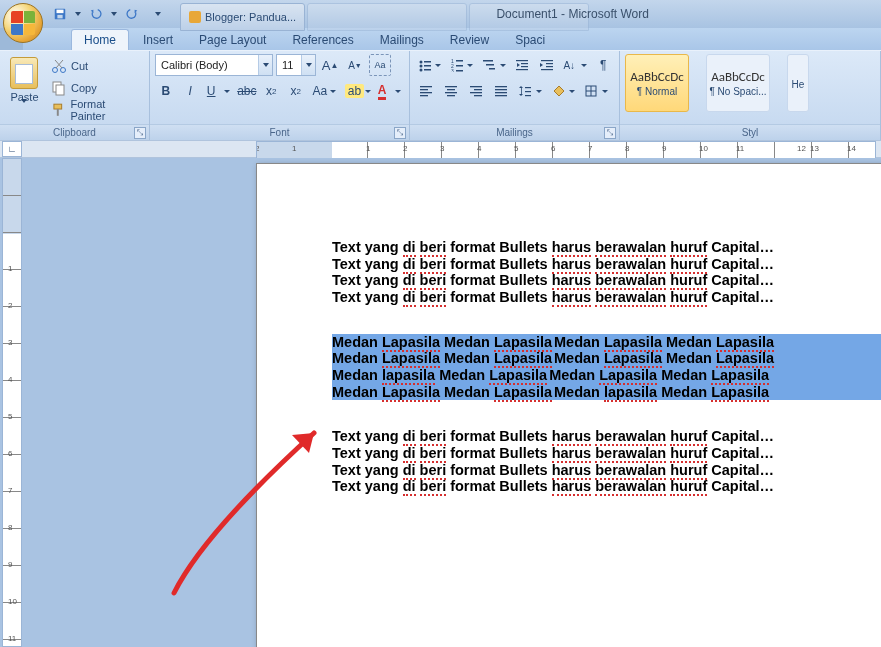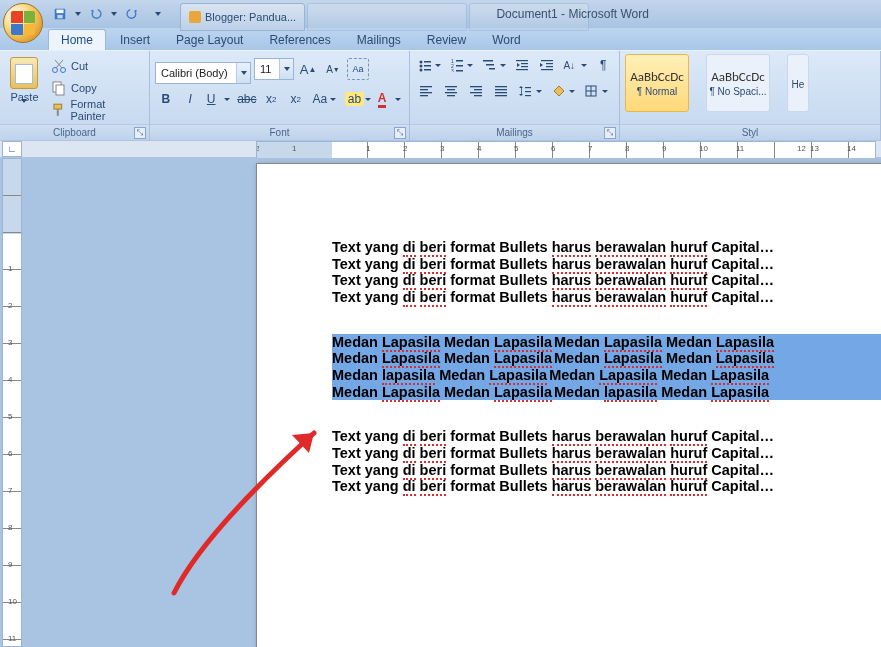--- a/index.html
+++ b/index.html
@@ -22,21 +22,21 @@
 .dd::after { content:""; border-left:3px solid transparent; border-right:3px solid transparent; border-top:4px solid #2b4b74;}
 
 .titletext { position: absolute; left: 50%; transform: translateX(-50%); color: #3a506b; font-size: 12px; white-space: nowrap; }
 
 .tabitems { position: absolute; left: 180px; top: 3px; display: flex; gap: 2px; }
 .tabitem { height: 28px; padding: 0 8px; background: linear-gradient(#d9e4f1,#bcd0e8); border: 1px solid #99b3d4; border-radius: 3px 3px 0 0; display:flex; align-items:center; gap:4px; font-size:11px; color:#2b4b74; max-width: 160px; overflow:hidden;}
 .tabitem .favi { width:12px; height:12px; background:#e8a738; border-radius:2px;}
 .tabitem.dim { opacity:.5 }
 
 
-.ribbon-tabs { height: 22px; background: linear-gradient(#bcd5f0,#a9c6e8); display:flex; align-items:flex-end; padding-left: 48px; gap: 2px; }
+.ribbon-tabs { height: 22px; background: linear-gradient(#bcd5f0,#a9c6e8); display:flex; align-items:flex-end; padding-left: 48px; gap: 2px; margin-left: 23px; }
 .rtab { padding: 3px 12px; font-size: 12px; color: #2b4b74; border-radius: 3px 3px 0 0; }
 .rtab.active { background: #eef4fb; color: #1a4e8a; border: 1px solid #9bb8de; border-bottom: none; }
 
 
 .ribbon { height: 90px; background: linear-gradient(#dce9f8,#c3d7ef); border-top: 1px solid #e9f1fb; display: flex; }
 .group { border-right: 1px solid #a8c0dd; padding: 3px 5px 0; display:flex; flex-direction:column; justify-content:space-between;}
 .group-label { height: 16px; text-align:center; font-size:10px; color:#4a668a; background: linear-gradient(#cfdff2,#bdd2eb); margin: 0 -5px; border-top: 1px solid #b4cae3; display:flex; align-items:center; justify-content:center; position:relative;}
 .group-label .dlg { position:absolute; right:3px; width:12px; height:12px; border:1px solid #8aa6c8; background:#e5eefa; font-size:8px; display:flex;align-items:center;justify-content:center;color:#4a668a;}
 
 .clipboard-g { width: 150px; }
@@ -50,21 +50,21 @@
 .clip-side .row { display:flex; align-items:center; gap:4px; font-size:11px; color:#2b4b74; height:20px; padding:0 3px;}
 .clip-side .row .icn { width:16px; height:16px; }
 
 .font-g { width: 260px; }
 .font-body { height:70px; display:flex; flex-direction:column; gap:4px; }
 .font-row { display:flex; gap:3px; align-items:center; }
 .combo { height:22px; background:#fff; border:1px solid #9bb5d6; display:flex; align-items:center; font-size:11px; color:#222; }
 .combo .txt { padding:0 5px; flex:1;}
 .combo .car { width:14px; background:linear-gradient(#e9f1fb,#cfe0f3); display:flex;align-items:center;justify-content:center; height:100%; border-left:1px solid #b5cbe6;}
 .combo .car::after{content:"";border-left:3px solid transparent;border-right:3px solid transparent;border-top:4px solid #2b4b74;}
-.font-name { width: 96px; margin-top: 8px;}
+.font-name { width: 118px;}
 .font-size { width: 40px;}
 .smbtn { width:22px; height:22px; display:flex;align-items:center;justify-content:center; font-size:12px; color:#2b4b74; border:1px solid transparent; border-radius:2px;}
 .smbtn.split { width:30px; justify-content:space-between; padding:0 2px;}
 .smbtn.split::after{content:"";border-left:3px solid transparent;border-right:3px solid transparent;border-top:3px solid #2b4b74; margin-left:1px;}
 .smbtn strong { font-weight:bold;}
 .smbtn .u { text-decoration: underline;}
 .smbtn .s { text-decoration: line-through;}
 .smbtn .hl { background:#ffe97f; padding:0 3px; border-radius:2px;}
 .smbtn .fc { color:#d62f2f; font-weight:bold; border-bottom:3px solid #d62f2f;}
 .clearfmt { border:1px dashed #7a94b8;}
@@ -160,21 +160,21 @@
   <div class="titletext" style="left:65%">Document1 - Microsoft Word</div>
 </div>
 
 <div class="ribbon-tabs">
   <div class="rtab active">Home</div>
   <div class="rtab">Insert</div>
   <div class="rtab">Page Layout</div>
   <div class="rtab">References</div>
   <div class="rtab">Mailings</div>
   <div class="rtab">Review</div>
-  <div class="rtab">Word</div>
+  <div class="rtab">Spaci</div>
 </div>
 
 <div class="ribbon">
 
   <div class="group clipboard-g">
     <div class="clip-body">
       <div class="paste">
         <div class="icn"></div>
         <div class="lbl">Paste</div>
         <div class="dd2"></div>

